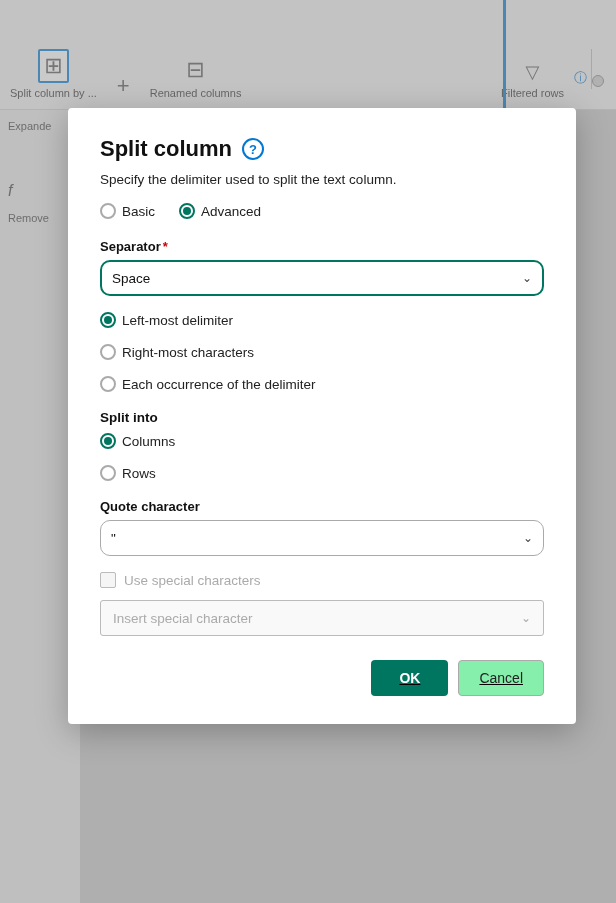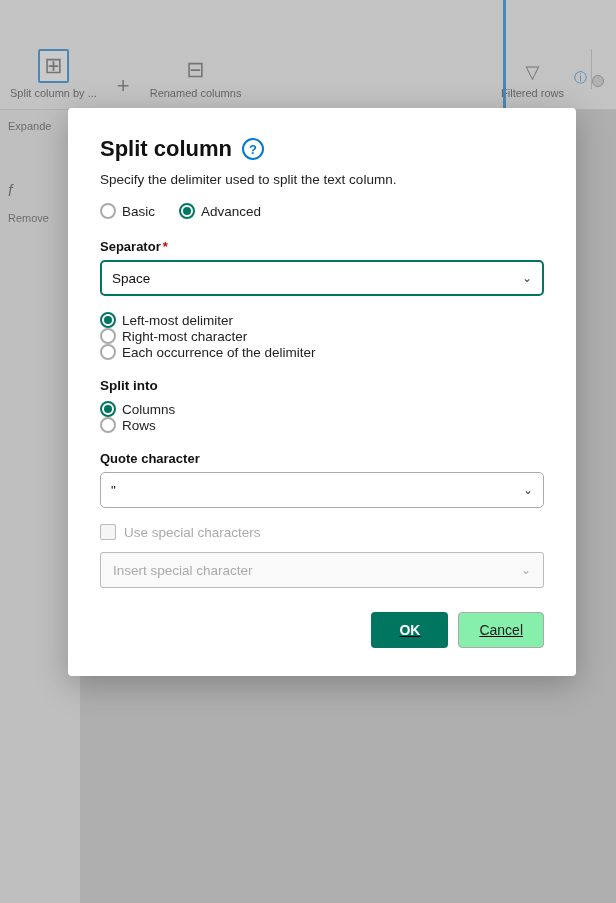--- a/index.html
+++ b/index.html
@@ -190,21 +190,21 @@
     .required-star {
       color: #c00;
       margin-left: 2px;
     }
 
     
     .dropdown {
       width: 100%;
       height: 36px;
       border: 2px solid #007560;
-      border-radius: 5px;
+      border-radius: 10px;
       background: white;
       display: flex;
       align-items: center;
       justify-content: space-between;
       padding: 0 10px;
       font-size: 13.5px;
       color: #111;
       cursor: pointer;
       margin-bottom: 16px;
     }
@@ -224,21 +224,21 @@
       font-size: 13.5px;
       font-weight: 600;
       color: #111;
       margin-bottom: 8px;
     }
 
     
     .radio-group {
       display: flex;
       flex-direction: column;
-      gap: 0;
+      gap: 16px;
       margin-bottom: 18px;
     }
 
     
     .checkbox-row {
       display: flex;
       align-items: center;
       gap: 8px;
       margin-bottom: 12px;
     }
@@ -402,21 +402,21 @@
     <span class="dropdown-arrow">⌄</span>
   </div>
 
   <div class="radio-group">
     <label class="radio-label">
       <div class="radio-circle checked"></div>
       <span>Left-most delimiter</span>
     </label>
     <label class="radio-label">
       <div class="radio-circle"></div>
-      <span>Right-most character</span>
+      <span>Right-most characters</span>
     </label>
     <label class="radio-label">
       <div class="radio-circle"></div>
       <span>Each occurrence of the delimiter</span>
     </label>
   </div>
 
   <div class="section-label">Split into</div>
   <div class="radio-group">
     <label class="radio-label">

